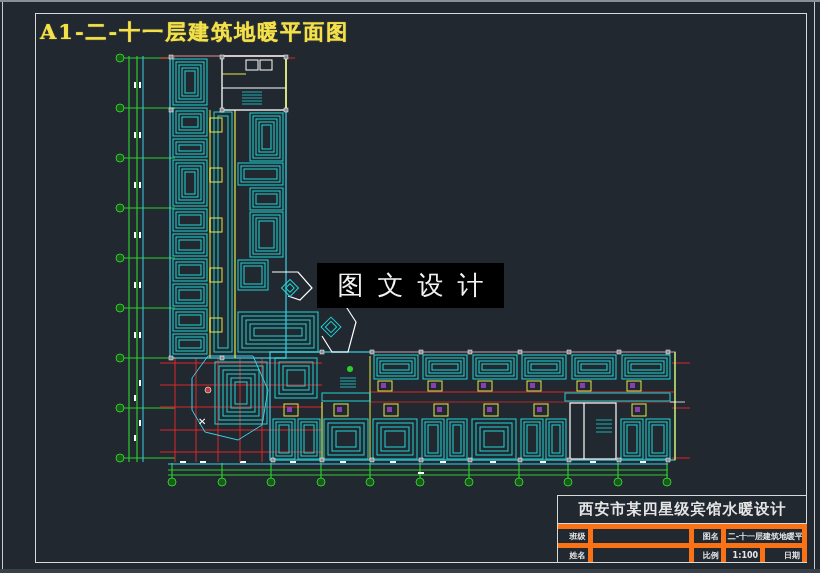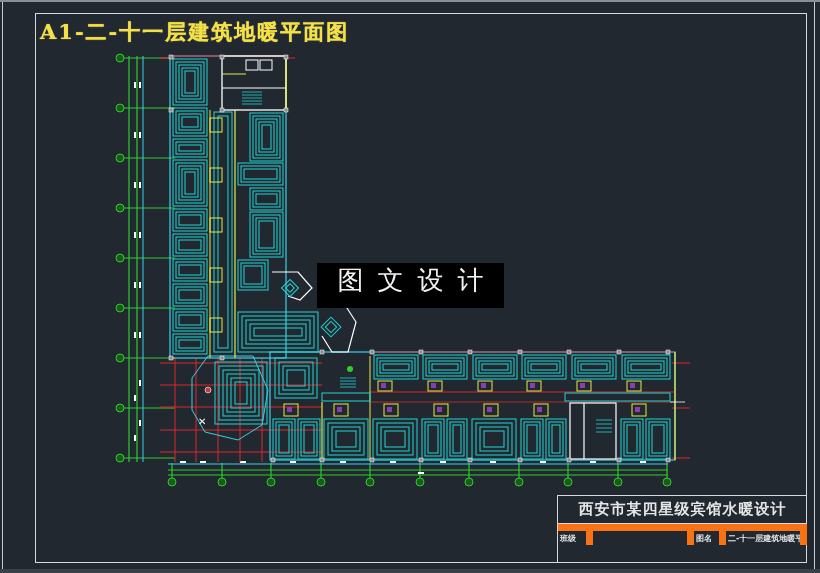--- a/index.html
+++ b/index.html
@@ -3,26 +3,26 @@
 <meta charset="utf-8">
 <style>
   html,body{margin:0;padding:0;background:#212830;}
   body{width:820px;height:573px;position:relative;overflow:hidden;font-family:"DejaVu Sans",sans-serif;}
   .topbar{position:absolute;left:0;top:0;width:820px;height:2px;background:#8a8f96;}
   .outer-frame{position:absolute;left:2px;top:2px;width:813px;height:567px;border-left:1px solid #c8ccd0;border-right:1px solid #c8ccd0;box-sizing:border-box;}
   .inner-frame{position:absolute;left:35px;top:13px;width:772px;height:550px;border:1px solid #d6d9dc;box-sizing:border-box;}
   .bottom-line{position:absolute;left:0;top:569px;width:820px;height:4px;background:#3a4047;}
   .drawing-title{position:absolute;left:40px;top:18px;color:#f4e14a;font-family:"DejaVu Serif",serif;font-weight:bold;font-size:21px;letter-spacing:2px;text-shadow:0 0 1px #f4e14a;white-space:nowrap;}
   svg.plan{position:absolute;left:0;top:0;}
-  .watermark{position:absolute;left:317px;top:263px;width:187px;height:45px;background:#000;display:flex;justify-content:center;}
+  .watermark{position:absolute;left:317px;top:263px;width:187px;height:45px;background:#000;display:flex;align-items:center;justify-content:center;}
   .watermark span{color:#f2f2f2;font-family:"DejaVu Serif",serif;font-size:26px;letter-spacing:14px;padding-left:14px;}
   .title-block{position:absolute;left:557px;top:495px;width:250px;height:68px;border:1px solid #d6d9dc;border-right:none;border-bottom:none;box-sizing:border-box;color:#e6e6e6;}
   .tb-project{height:27px;border-bottom:1px solid #d6d9dc;display:flex;align-items:center;justify-content:center;font-family:"DejaVu Serif",serif;font-size:15px;font-weight:bold;letter-spacing:1px;}
   .tb-table{width:100%;border-collapse:collapse;font-size:8px;font-weight:bold;table-layout:fixed;}
-  .tb-table td{border:7px solid #f97316;height:12px;padding:1px 2px;text-align:left;white-space:nowrap;overflow:hidden;}
+  .tb-table td{border:5px solid #f97316;height:12px;padding:1px 2px;text-align:right;white-space:nowrap;overflow:hidden;}
   .tb-table tr td:first-child{border-left:none;}
   .tb-table tr:last-child td{border-bottom:none;}
 </style>
 </head>
 <body>
 
 <div class="topbar"></div>
 <div class="outer-frame"></div>
 <div class="inner-frame"></div>
 <div class="bottom-line"></div>
@@ -506,15 +506,22 @@
         <col style="width:16%">
         <col style="width:17%">
     </colgroup>
     <tbody>
         <tr>
       <td>班级</td>
       <td></td>
       <td>图名</td>
       <td colspan="2">二-十一层建筑地暖平面图</td>
     </tr>
+    <tr>
+      <td>姓名</td>
+      <td></td>
+      <td>比例</td>
+      <td>1:100</td>
+      <td>日期</td>
+    </tr>
   </tbody>
     </table>
 </div>
 
 </body></html>

